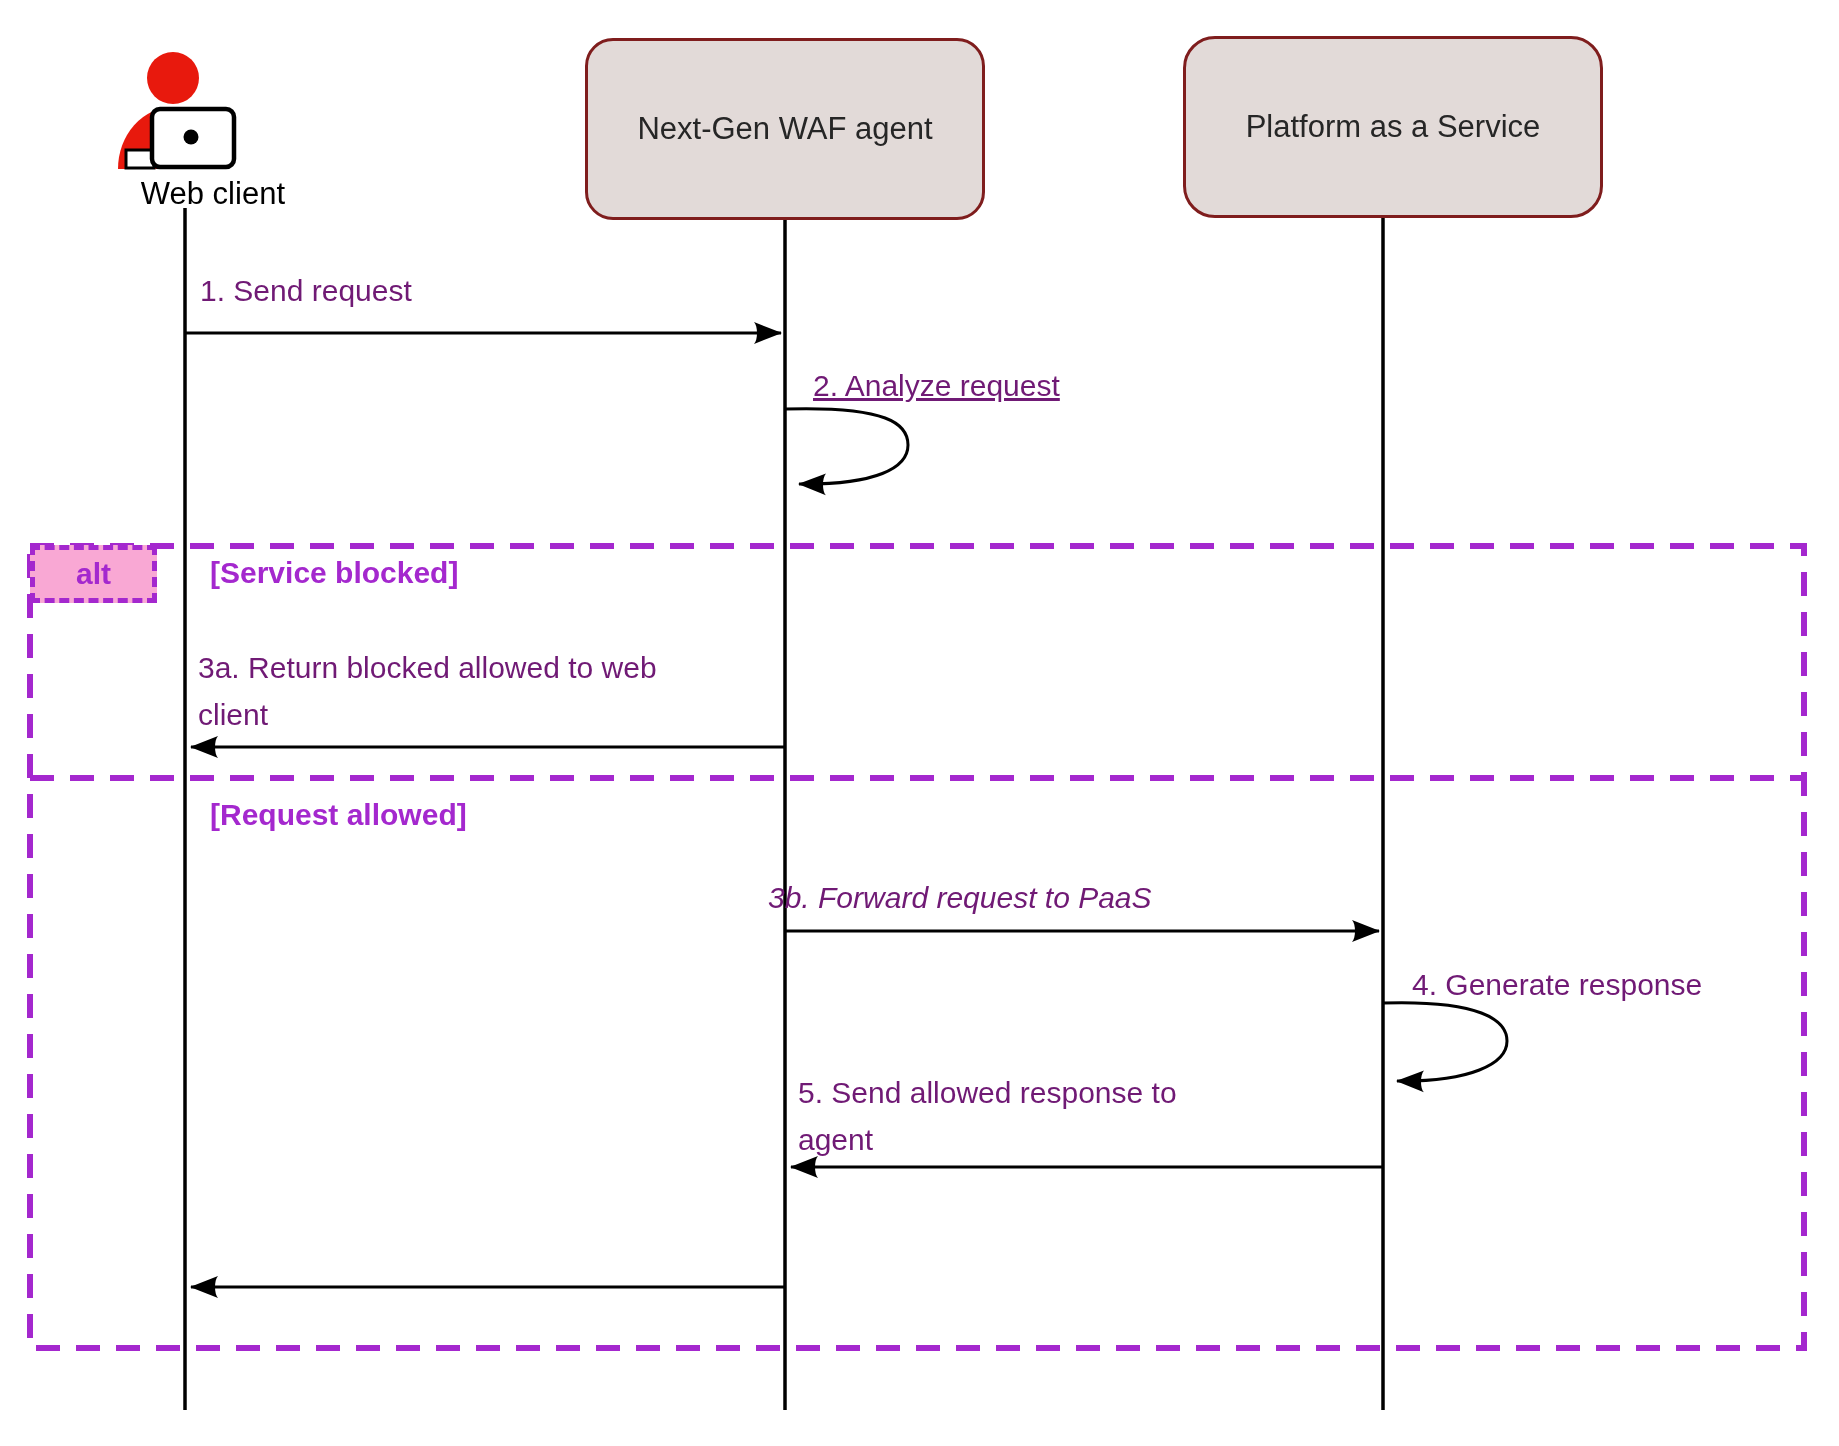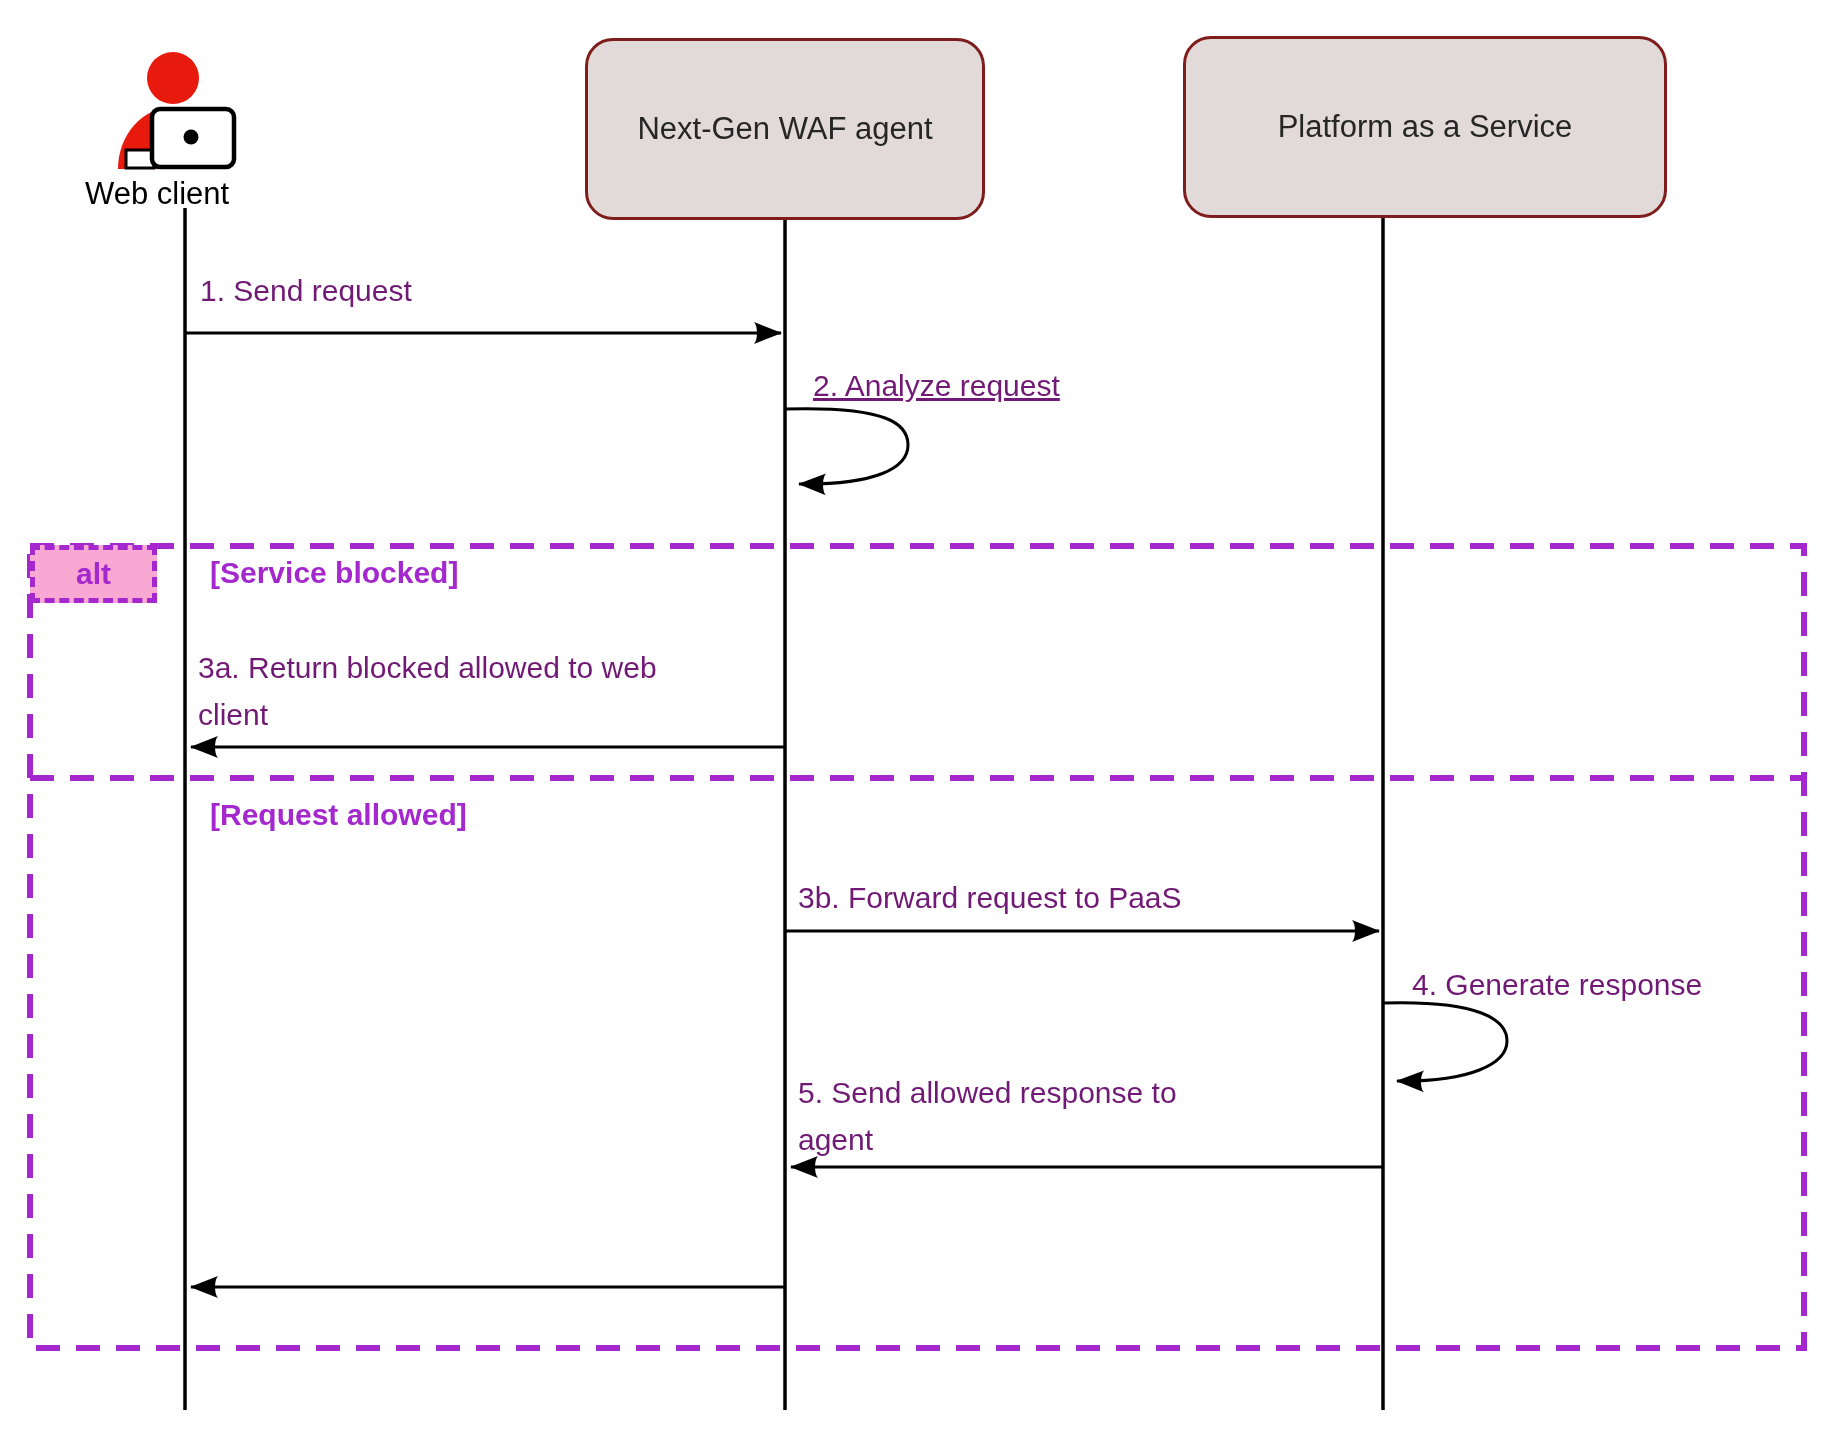--- a/index.html
+++ b/index.html
@@ -11,31 +11,31 @@
     position:absolute;
     background:#E2DAD8;
     border:3px solid #7f1d1d;
     border-radius:28px;
     display:flex; align-items:center; justify-content:center;
     font-size:31px; color:#262626;
     box-sizing:border-box;
     text-align:center;
   }
   .box-waf  { left:585px; top:38px;  width:400px; height:182px; }
-  .box-paas { left:1183px; top:36px; width:484px; height:182px; }
+  .box-paas { left:1183px; top:36px; width:420px; height:182px;border-radius:32px; }
 
-  .actor { position:absolute; left:85px; top:38px; width:200px; text-align:left; }
+  .actor { position:absolute; left:85px; top:38px; width:200px; text-align:right; }
   .actor-label { margin-top:2px; font-size:31px; color:#000; }
 
   .msg-label { position:absolute; font-size:30px; color:#701a75; line-height:47px; white-space:nowrap;margin-top:12px; }
   .msg-wrap  { white-space:normal; }
   #msg1  { left:200px; top:255px; }
   #msg2  { left:813px; top:350px;text-decoration:underline; }
   #msg3a { left:198px; top:632px; width:460px; }
-  #msg3b { left:798px; top:862px; }
+  #msg3b { left:768px; top:862px;font-style:italic; }
   #msg4  { left:1412px; top:949px; }
   #msg5  { left:798px; top:1057px; width:420px; }
   #msg6  { left:198px; top:1182px; width:450px; }
 
   .guard { position:absolute; font-size:30px; font-weight:bold; color:#A428CE; white-space:nowrap; }
   #guard1 { left:210px; top:556px; }
   #guard2 { left:210px; top:798px; }
 
   .alt-operator {
     position:absolute; left:30px; top:545px; width:127px; height:58px;

